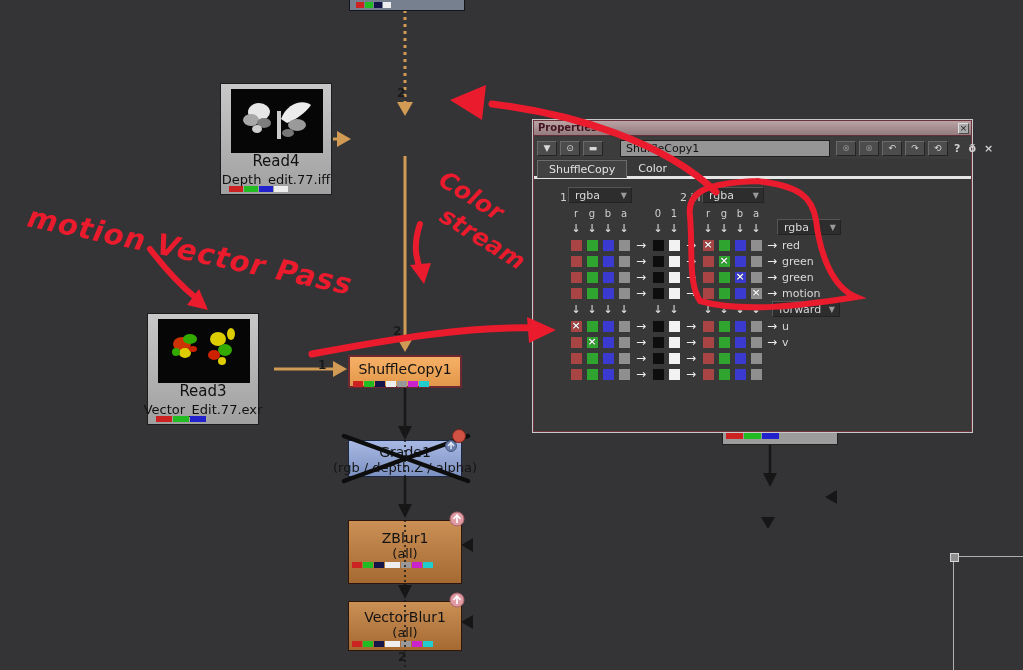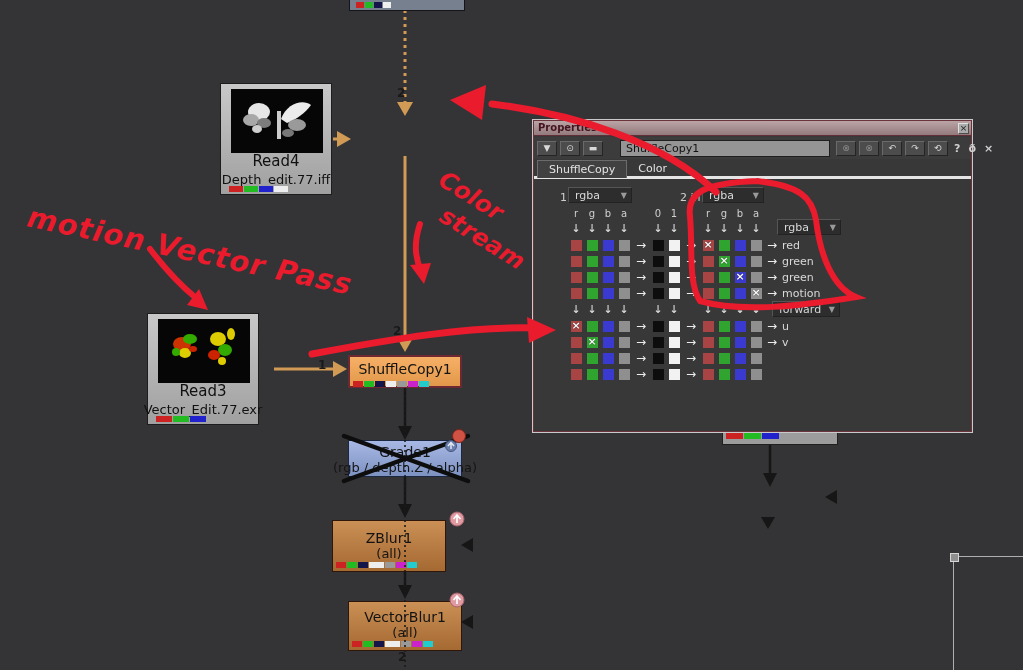--- a/index.html
+++ b/index.html
@@ -169,21 +169,21 @@
         <span class="chip" style="background: rgb(204, 34, 204); width: 10px;"></span>
         <span class="chip" style="background: rgb(34, 204, 204); width: 10px;"></span>
       </div>
   </div>
 
   <div class="node gradeN" style="left:348px;top:440px;width:114px;height:37px">
     <div class="nlabel" style="margin-top:3px">Grade1</div>
     <div class="nsub" style="position:absolute;left:50%;transform:translateX(-50%);top:19px">(rgb / depth.Z / alpha)</div>
   </div>
 
-  <div class="node blurN" style="left:332px;top:520px;width:114px;height:52px">
+  <div class="node blurN" style="left:348px;top:520px;width:114px;height:64px">
     <div class="nlabel" style="margin-top:9px">ZBlur1</div>
     <div class="nsub">(all)</div>
     <div class="chips" style="left:3px;top:41px">
         <span class="chip" style="background: rgb(204, 34, 34); width: 10px;"></span>
         <span class="chip" style="background: rgb(34, 187, 34); width: 10px;"></span>
         <span class="chip" style="background: rgb(21, 21, 74); width: 10px;"></span>
         <span class="chip" style="background: rgb(238, 238, 238); width: 15px;"></span>
         <span class="chip" style="background: rgb(153, 153, 153); width: 10px;"></span>
         <span class="chip" style="background: rgb(204, 34, 204); width: 10px;"></span>
         <span class="chip" style="background: rgb(34, 204, 204); width: 10px;"></span>

